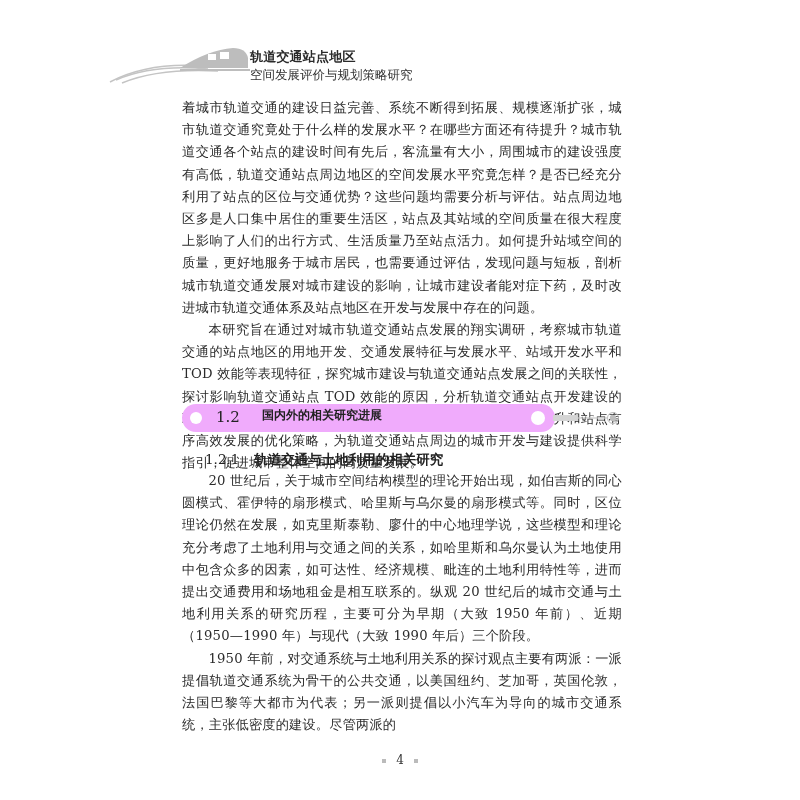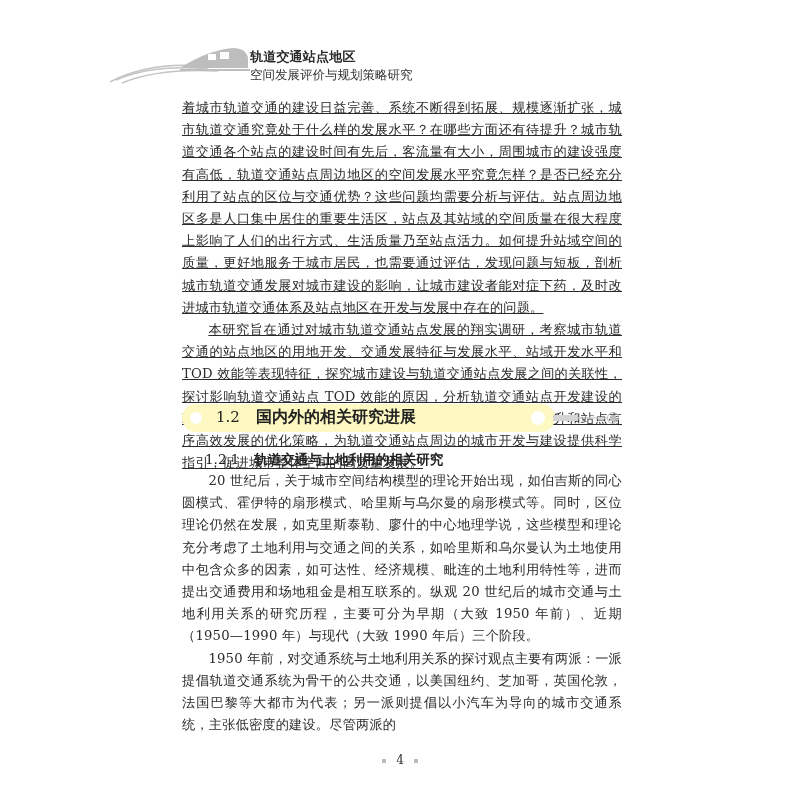--- a/index.html
+++ b/index.html
@@ -16,38 +16,38 @@
   .header-subtitle {
     position: absolute; left: 250px; top: 67px; font-family: "DejaVu Sans", "Liberation Sans", sans-serif;
     font-size: 12.5px; color: #333; text-align: right;
   }
   .text-block { position: absolute; left: 182px; width: 440px; }
   .text-block p {
     margin: 0; font-size: 13.2px; line-height: 22.2px; text-align: justify; text-align-last: left;
     letter-spacing: 0.2px; color: #2b2b2b;
   }
   .text-block p.indent { text-indent: 2em; }
-  .block1 { top: 97px; text-decoration: underline; }
+  .block1 { top: 97px; }
   .block2 { top: 470px; }
   .section-bar {
     position: absolute; left: 182px; top: 404px; width: 373px; height: 28px;
-    background: #fef9c3; border-radius: 14px;
+    background: #f0abfc; border-radius: 14px;
   }
   .bar-dot-left {
     position: absolute; left: 8px; top: 8px; width: 12px; height: 12px; border-radius: 50%; background: #fff;
   }
   .bar-dot-right {
     position: absolute; right: 10px; top: 7px; width: 14px; height: 14px; border-radius: 50%; background: #fff;
   }
   .section-num {
     position: absolute; left: 34px; top: 4px; font-size: 15px; color: #222;
   }
   .section-title {
-    position: absolute; left: 74px; top: 3px; font-family: "DejaVu Sans", "Liberation Sans", sans-serif;
-    font-size: 16px; font-weight: bold; color: #222;
+    position: absolute; left: 80px; top: 3px; font-family: "DejaVu Sans", "Liberation Sans", sans-serif;
+    font-size: 12px; font-weight: bold; color: #222;
   }
   .connector { position: absolute; left: 553px; top: 405px; width: 70px; height: 26px; }
   .subsection {
     position: absolute; left: 205px; top: 451px; font-size: 13.5px; font-weight: bold; color: #222;
   }
   .subsection .num { font-weight: normal; margin-right: 15px; }
   .page-footer {
     position: absolute; left: 0; width: 800px; top: 753px; text-align: center; font-size: 12px; color: #333;
   }
   .page-footer .sq { display: inline-block; width: 4px; height: 4px; background: #bbb; vertical-align: middle; margin: 0 10px; }

